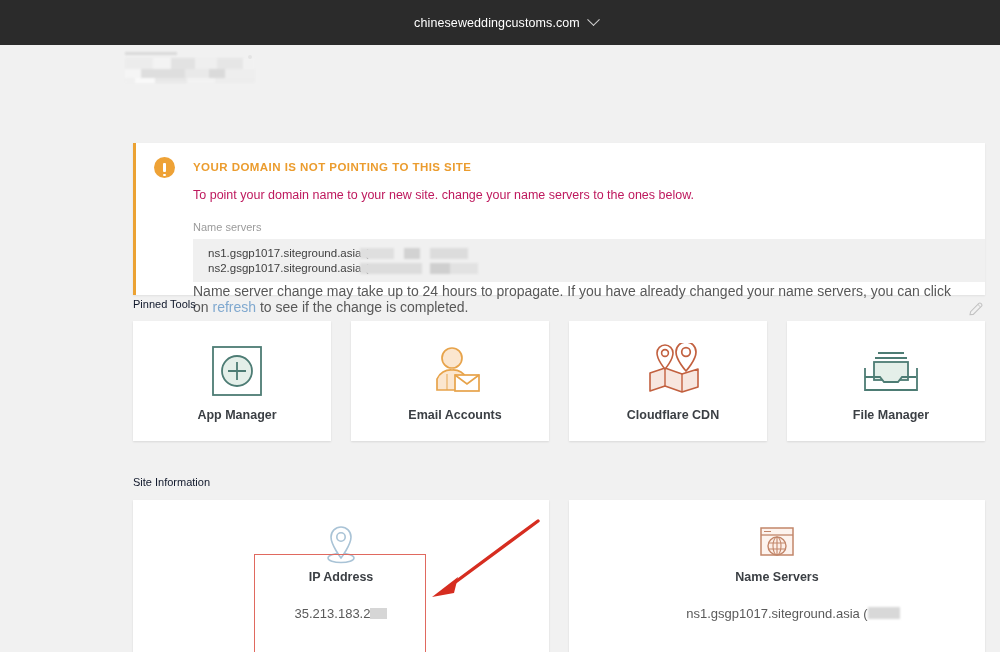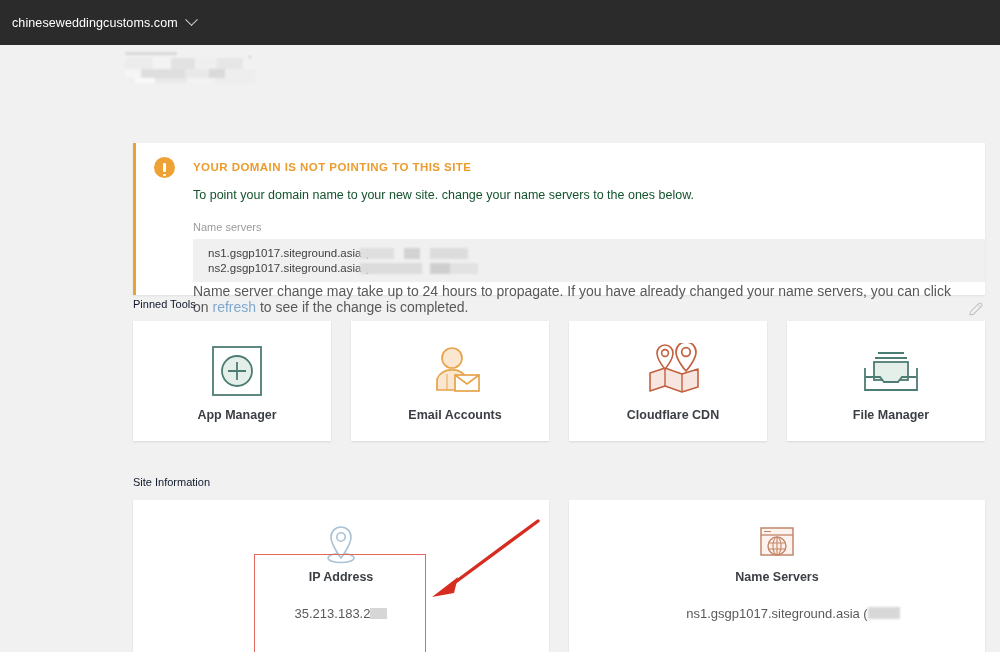--- a/index.html
+++ b/index.html
@@ -9,21 +9,21 @@
     background: #f1f1f1;
     font-family: "Liberation Sans", sans-serif;
   }
   #app { position: relative; width: 1000px; height: 652px; background: #f1f1f1; }
 
   
   .topbar {
     position: absolute; top: 0; left: 0;
     width: 1000px; height: 45px;
     background: #2b2b2b;
-    display: flex; align-items: center;
+    display: flex; align-items: center; justify-content: center;
   }
   .topbar-domain {
     color: #ffffff;
     font-size: 12.5px;
     letter-spacing: .1px;
     margin-left: 12px;
     white-space: nowrap;
   }
   .chev {
     margin-left: 9px; display: inline-block;
@@ -79,21 +79,21 @@
   .banner-title {
     margin-left: 37px;
     color: #eb9c2e;
     font-size: 11.5px;
     font-weight: bold;
     letter-spacing: .45px;
     line-height: 21px;
   }
   .banner-sub {
     margin-left: 37px; margin-top: 10px;
-    color: #14532d; font-size: 12.5px;
+    color: #be185d; font-size: 12.5px;
   }
   .ns-label {
     margin-left: 37px; margin-top: 19px;
     color: #9b9b9b; font-size: 11px;
   }
   .ns-box {
     margin-left: 37px; margin-top: 6px;
     width: 792px; height: 43px;
     background: #f0f0f0;
     padding: 7px 0 0 15px;

